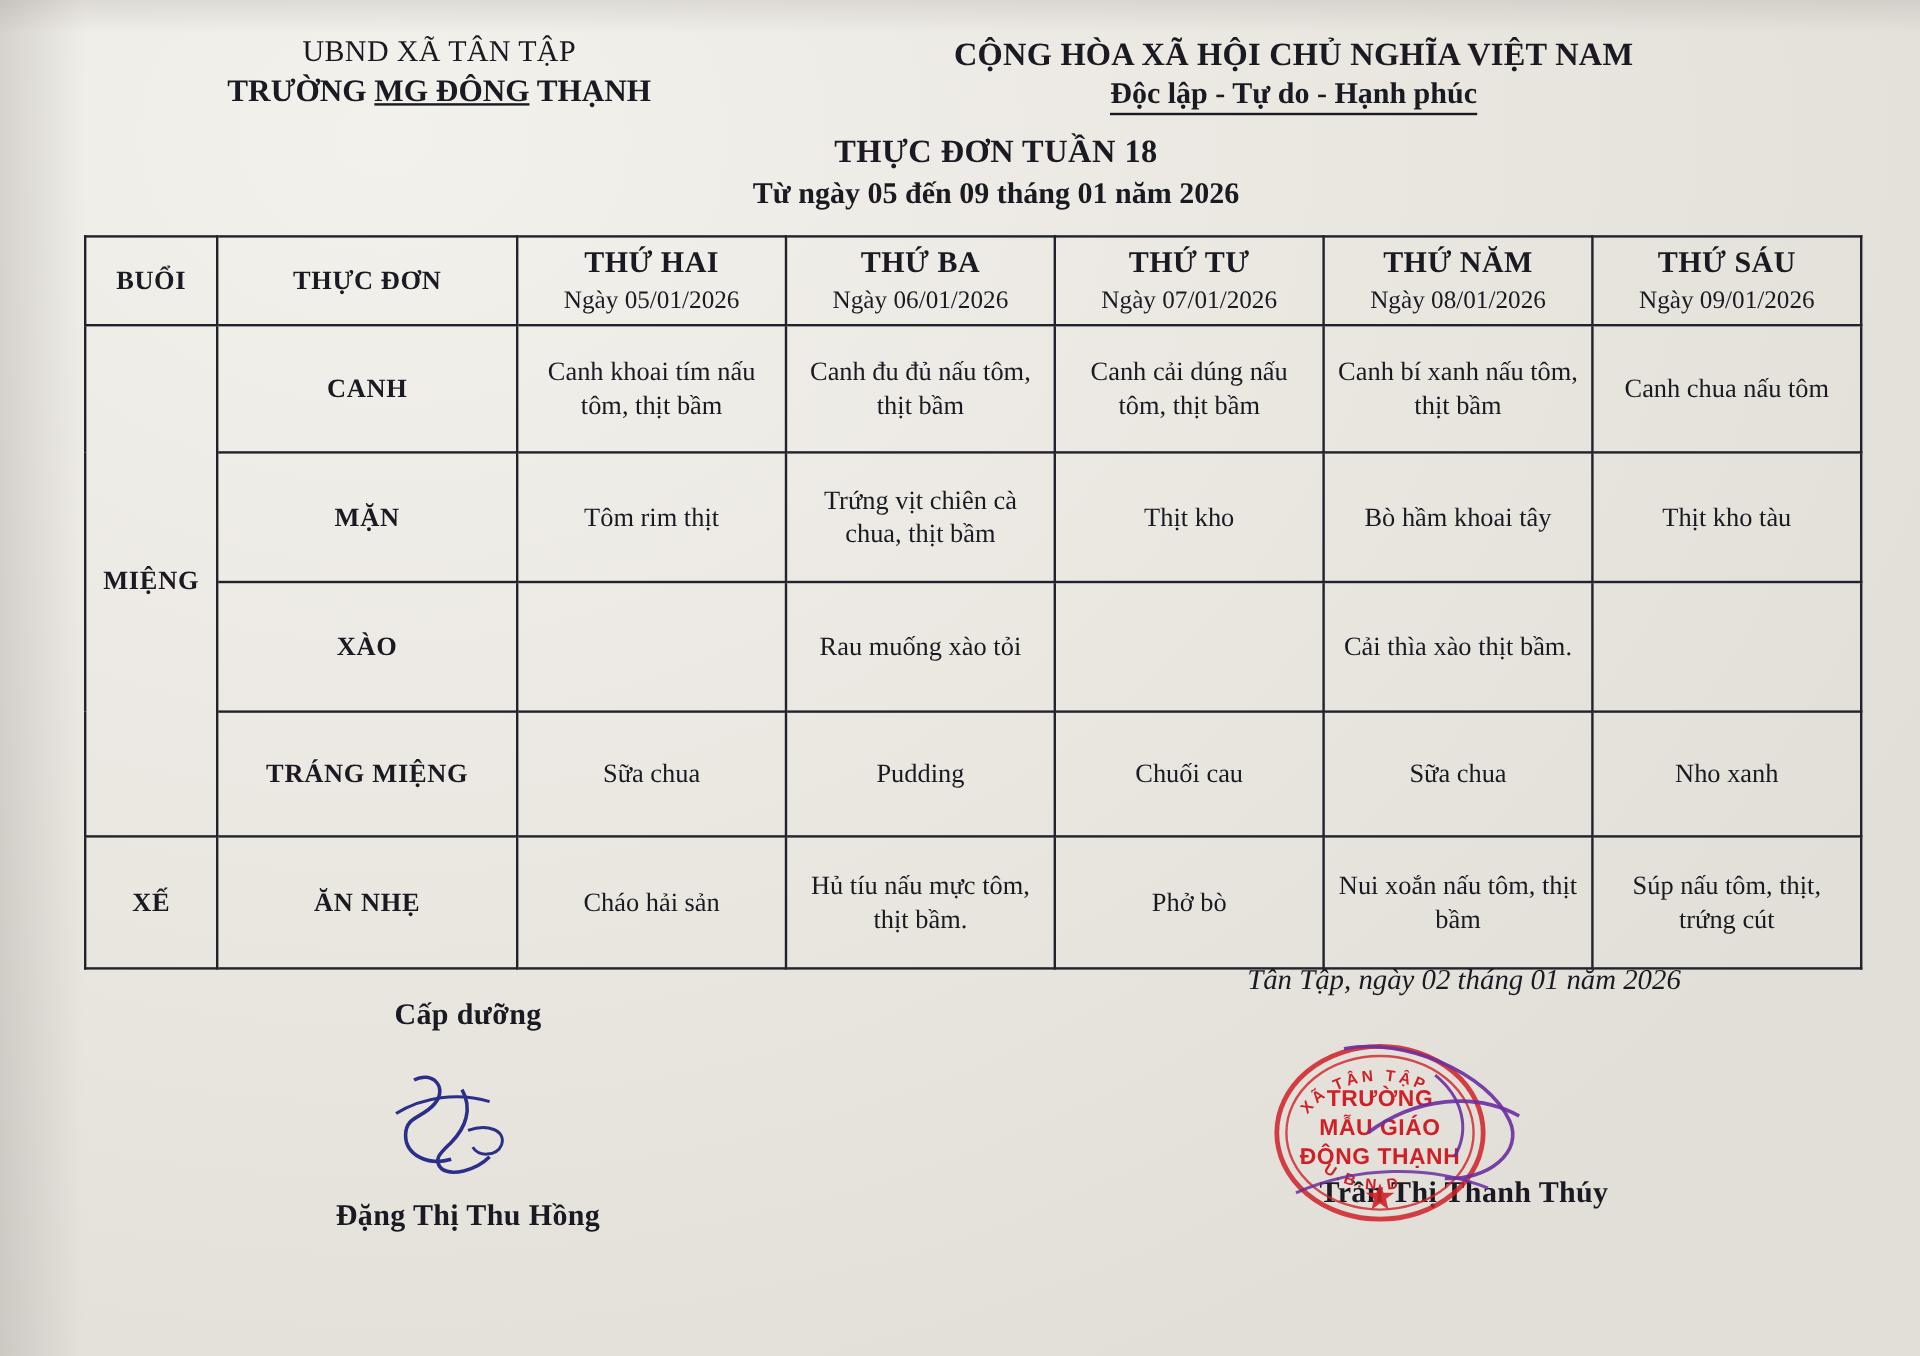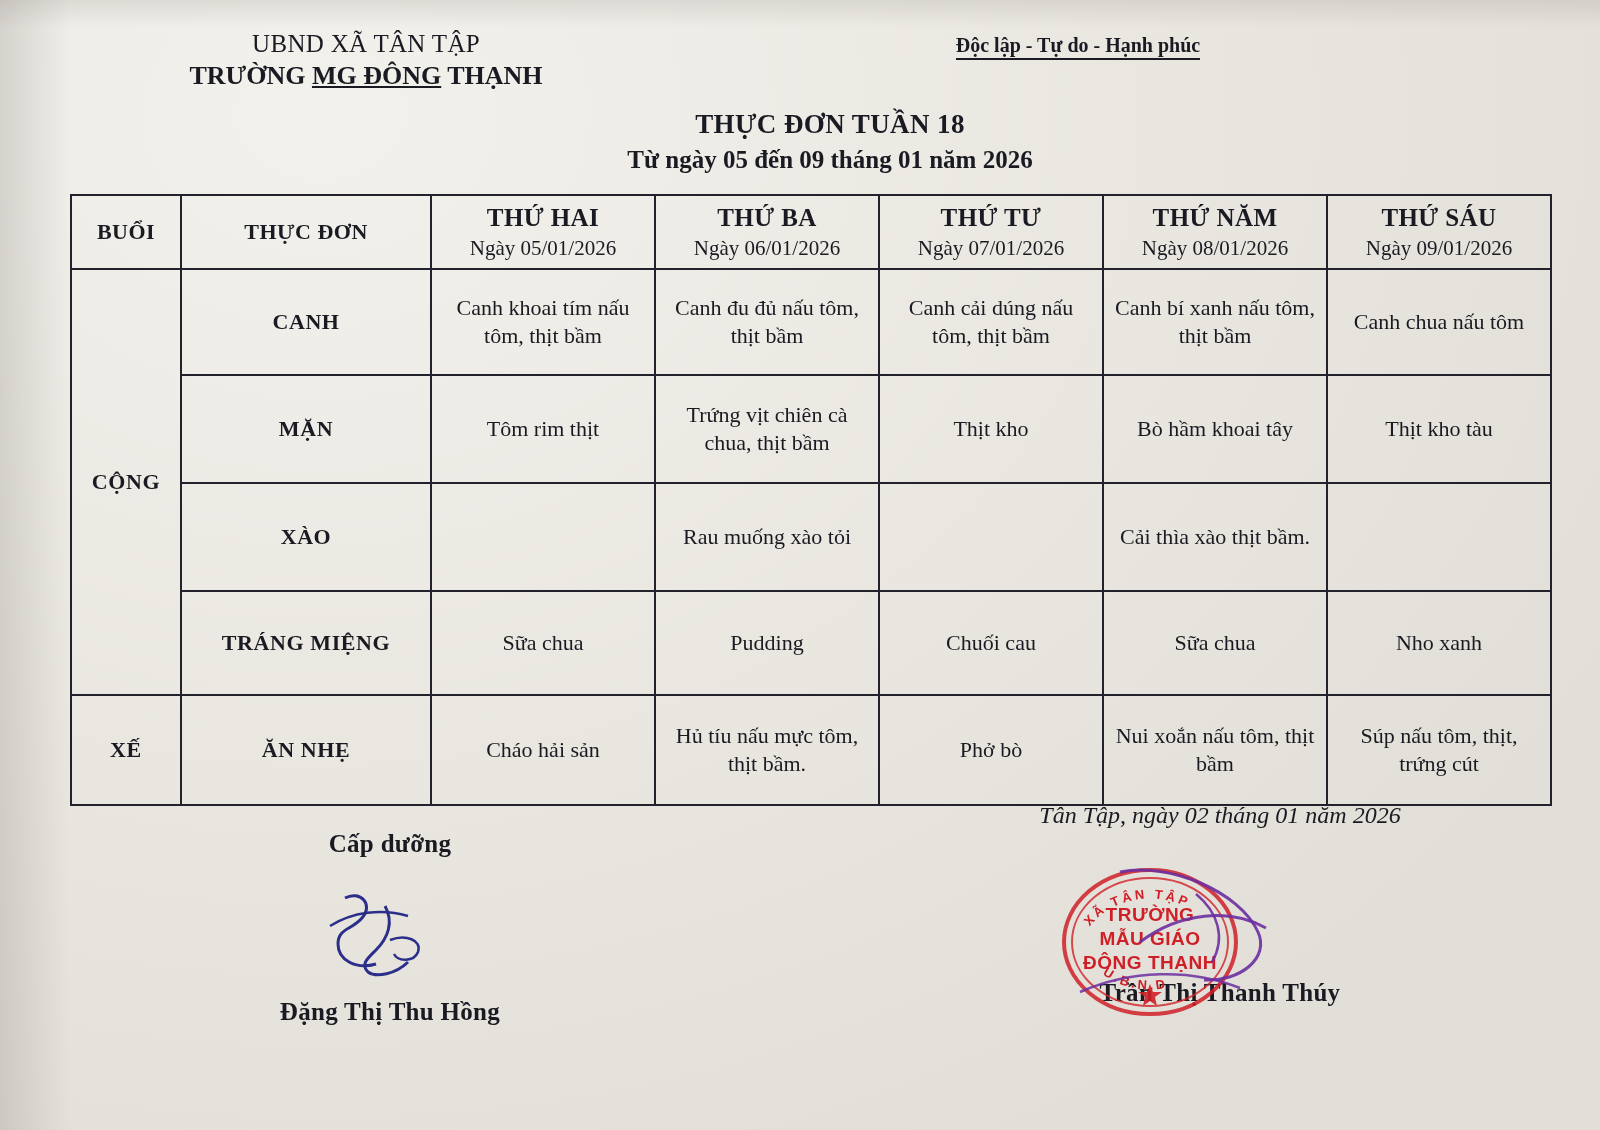--- a/index.html
+++ b/index.html
@@ -68,21 +68,21 @@
     font-weight: bold;
     margin-top: 3px;
   }
   .org-line2 .u { text-decoration: underline; }
   .nation-line1 {
     font-size: 27px;
     font-weight: bold;
     letter-spacing: 0.2px;
   }
   .nation-line2 {
-    font-size: 20px;
+    font-size: 25px;
     font-weight: bold;
     margin-top: 4px;
   }
   .nation-line2 span { border-bottom: 2px solid #1a1a22; padding-bottom: 2px;}
 
   .title-block {
     text-align: center;
     margin-top: 18px;
     padding-left: 60px;
   }
@@ -246,20 +246,21 @@
 <div class="shadow-top"></div>
 
 <div class="content">
 
   <div class="header">
     <div class="header-left">
       <div class="org-line1">UBND XÃ TÂN TẬP</div>
       <div class="org-line2"><span>TRƯỜNG </span><span class="u">MG ĐÔNG</span><span> THẠNH</span></div>
     </div>
     <div class="header-right">
+      <div class="nation-line1">CỘNG HÒA XÃ HỘI CHỦ NGHĨA VIỆT NAM</div>
       <div class="nation-line2"><span>Độc lập - Tự do - Hạnh phúc</span></div>
     </div>
   </div>
 
   <div class="title-block">
     <div class="title-main">THỰC ĐƠN TUẦN 18</div>
     <div class="title-sub">Từ ngày 05 đến 09 tháng 01 năm 2026</div>
   </div>
 
   <div class="table-wrap">
@@ -294,21 +295,21 @@
             <span class="day-date">Ngày 08/01/2026</span>
           </th>
           <th class="head-day">
             <span class="day-name">THỨ SÁU</span>
             <span class="day-date">Ngày 09/01/2026</span>
           </th>
         </tr>
       </thead>
       <tbody>
         <tr class="row-canh">
-          <td class="sidelabel" rowspan="4">CỘNG</td>
+          <td class="sidelabel" rowspan="4">MIỆNG</td>
           <td class="rowlabel">CANH</td>
           <td class="dish">Canh khoai tím nấu tôm, thịt bầm</td>
           <td class="dish">Canh đu đủ nấu tôm, thịt bầm</td>
           <td class="dish">Canh cải dúng nấu tôm, thịt bầm</td>
           <td class="dish">Canh bí xanh nấu tôm, thịt bầm</td>
           <td class="dish">Canh chua nấu tôm</td>
         </tr>
         <tr class="row-man">
           <td class="rowlabel">MẶN</td>
           <td class="dish">Tôm rim thịt</td>

